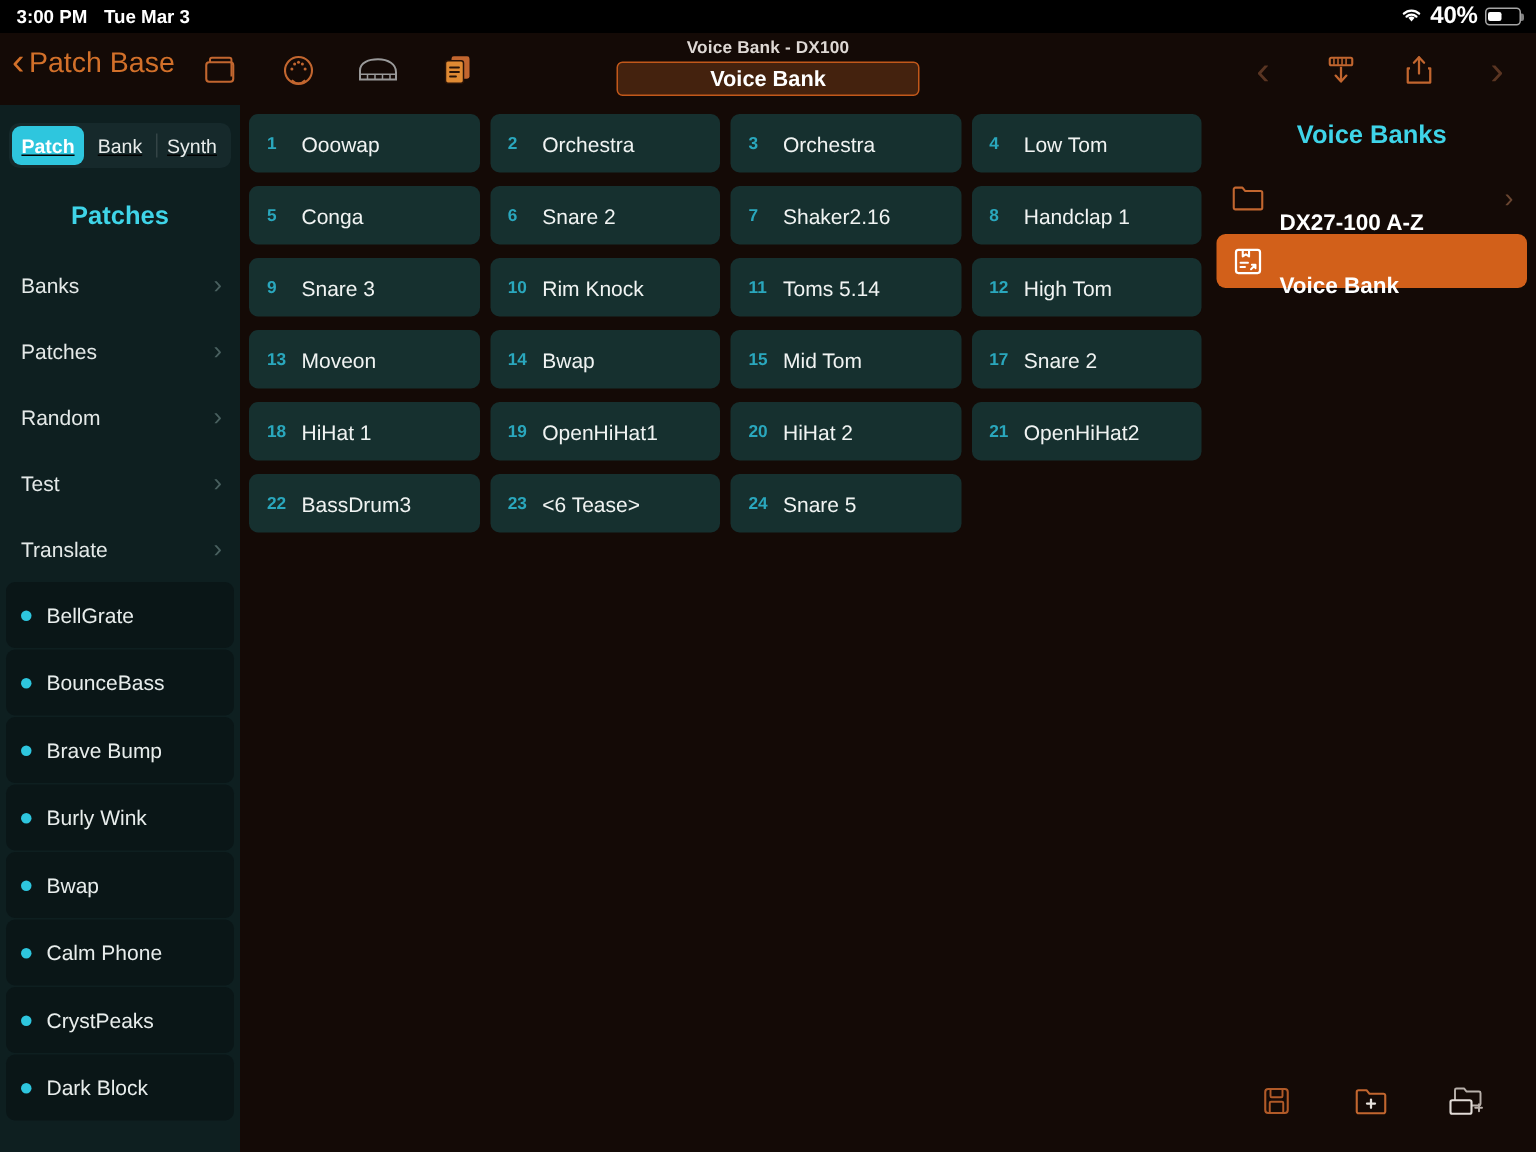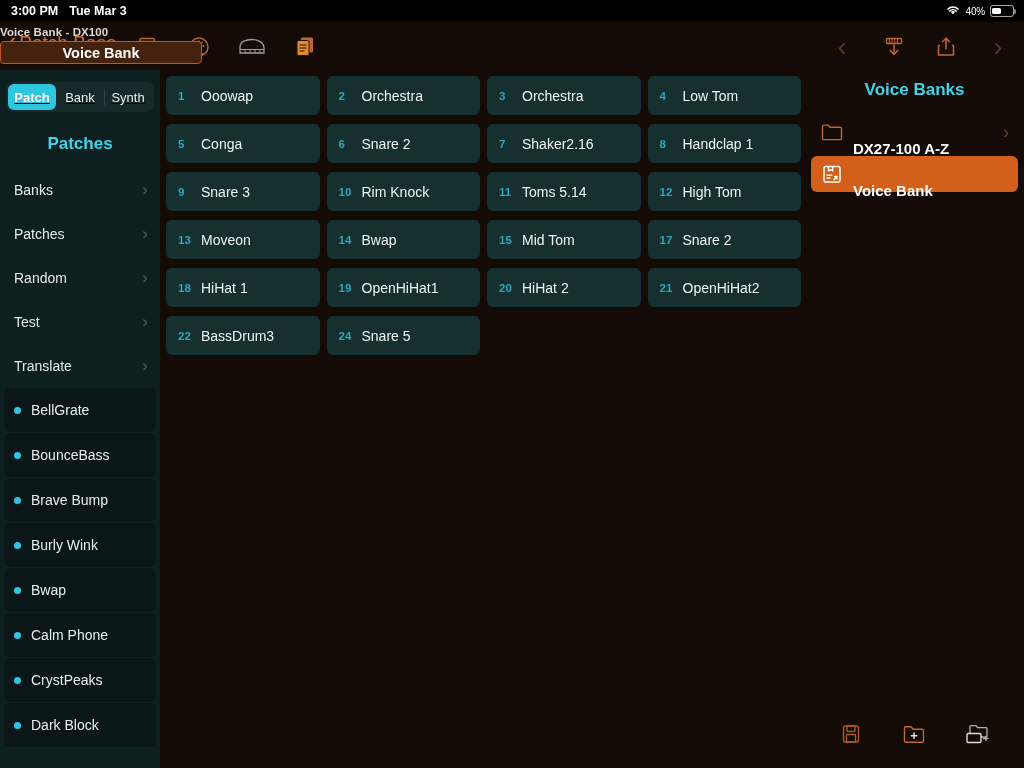--- a/index.html
+++ b/index.html
@@ -21,21 +21,21 @@
     display: flex; align-items: center; color: #fff;
     font-size: 12.5px; font-weight: bold;
     background: #000;
   }
   .status-left { display: flex; gap: 11px; padding-left: 11px; }
   .status-right {
     margin-left: auto; display: flex; align-items: center;
     gap: 5px; padding-right: 10px;
   }
   .wifi-icon { display: block; }
-  .batt-pct { font-size: 10px; font-weight: normal; letter-spacing: -0.2px; }
+  .batt-pct { font-size: 16px; font-weight: bold; letter-spacing: -0.2px; }
   .batt {
     position: relative; width: 24px; height: 11.5px;
     border: 1.2px solid rgba(255,255,255,0.65); border-radius: 3px;
   }
   .batt::after {
     content: ''; position: absolute; right: -3.4px; top: 3.2px;
     width: 2px; height: 4.4px; border-radius: 0 1.5px 1.5px 0;
     background: rgba(255,255,255,0.5);
   }
   .batt-fill {
@@ -55,21 +55,21 @@
   }
   .tb-back .chev { font-size: 25px; line-height: 1; margin-top: -2px; font-weight: 300;}
   .tb-icon {
     position: absolute; top: 10px;
     width: 34px; height: 30px;
     display: flex; align-items: center; justify-content: center;
     cursor: pointer;
   }
   .tb-center {
     position: absolute; left: 0; right: 0; top: 4px;
-    display: flex; flex-direction: column; align-items: flex-start;
+    display: flex; flex-direction: column; align-items: center;
   }
   .tb-sub {
     color: #ded8d4; font-size: 11.5px; font-weight: bold;
     letter-spacing: 0.1px; margin-bottom: 3px;
   }
   .tb-title-btn {
     width: 202px; height: 23px;
     background: #44220e; border: 1px solid #c2581a; border-radius: 4px;
     color: #fff; font-size: 14.5px; font-weight: bold;
     display: flex; align-items: center; justify-content: center;
@@ -415,20 +415,24 @@
           <span class="cell-num">20</span>
           <span class="cell-name">HiHat 2</span>
         </div>
         <div class="cell">
           <span class="cell-num">21</span>
           <span class="cell-name">OpenHiHat2</span>
         </div>
         <div class="cell">
           <span class="cell-num">22</span>
           <span class="cell-name">BassDrum3</span>
+        </div>
+        <div class="cell">
+          <span class="cell-num">23</span>
+          <span class="cell-name">&lt;6 Tease&gt;</span>
         </div>
         <div class="cell">
           <span class="cell-num">24</span>
           <span class="cell-name">Snare 5</span>
         </div>
       </div>
   </div>
 
   <div class="rightpanel">
     <div class="rp-title">Voice Banks</div>

